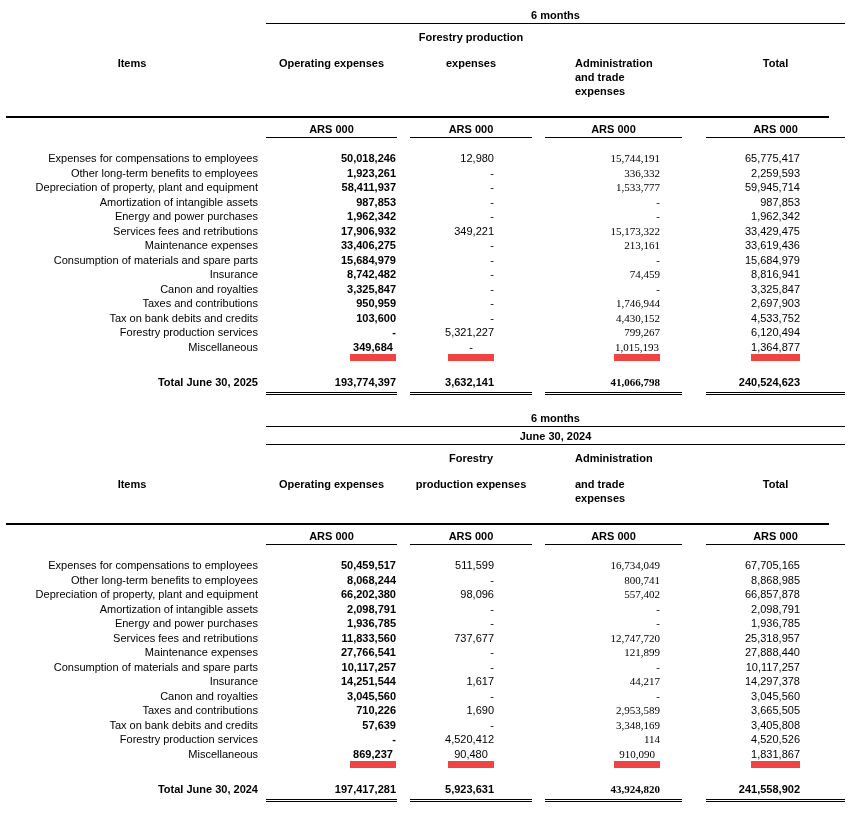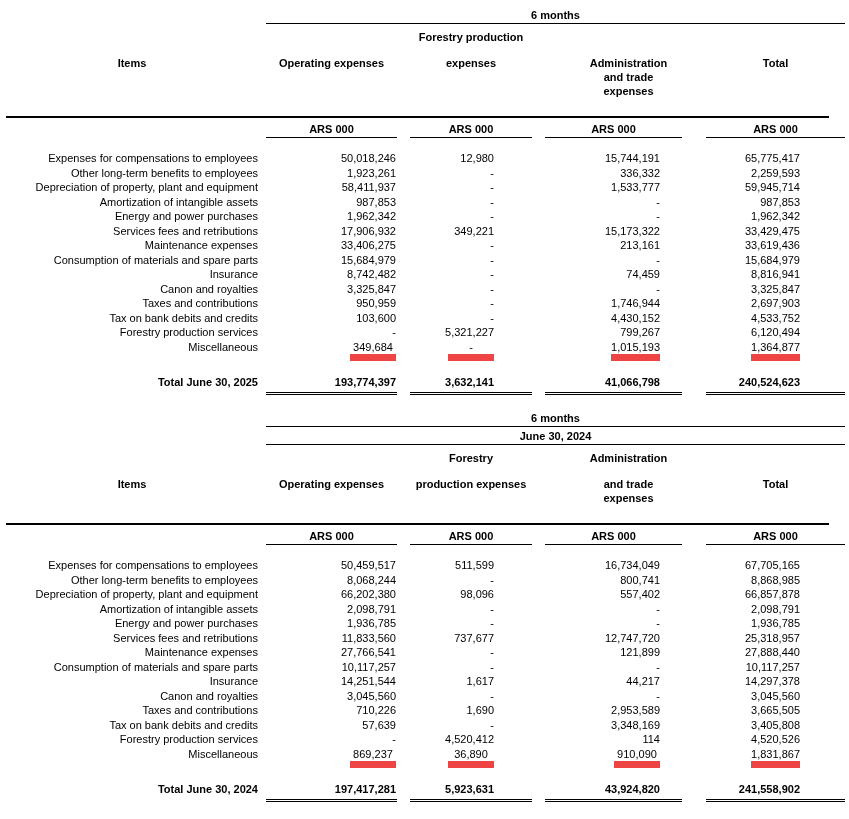--- a/index.html
+++ b/index.html
@@ -15,21 +15,21 @@
     width: 849px;
     padding: 8px 20px 6px 6px;
   }
 
   
   .grid {
     display: grid;
     grid-template-columns: 252px 8px 131px 13px 122px 13px 137px 24px 139px;
   }
   .gc1 { grid-column: 1; }
-  .gc2 { grid-column: 3; }
+  .gc2 { grid-column: 3; font-weight: bold; }
   .gc3 { grid-column: 5; }
   .gc4 { grid-column: 7; }
   .gc5 { grid-column: 9; }
   .span-money { grid-column: 3 / 10; }
 
   .period {
     text-align: center;
     font-weight: bold;
     line-height: 14px;
     padding-bottom: 1px;
@@ -38,40 +38,40 @@
   .date-row { margin-top: 2px; }
 
   .header-row {
     margin-top: 6px;
     padding-bottom: 18px;
     align-items: start;
   }
   .hcell { text-align: center; font-weight: bold; }
   .h-top { height: 26px; white-space: pre-line; line-height: 14px; }
   .h-bottom { white-space: pre-line; line-height: 14px; }
-  .admin-h { text-align: center; padding-left: 30px; }
+  .admin-h { text-align: left; padding-left: 30px; }
 
   .thick-line { border-top: 2px solid #000; height: 0; }
 
   .ars-row .ars {
     text-align: center;
     font-weight: bold;
     padding-top: 5px;
     padding-bottom: 2px;
     border-bottom: 1px solid #000;
   }
 
   .rows { margin-top: 13px; }
   .trow { line-height: 14.5px; }
   .cell { overflow: hidden; white-space: nowrap; }
   .item-cell { padding-left: 2px; text-align: right; }
   .num { text-align: right; }
   .c2 { padding-right: 1px; }
   .c3 { padding-right: 38px; }
-  .c4 { padding-right: 22px; }
+  .c4 { padding-right: 22px; font-family: Liberation Serif, serif; }
   .c5 { padding-right: 45px; }
   .val { display: inline-block; }
   .last-row .val {
     border-bottom: 7px solid #ef4444;
     min-width: 46px;
     text-align: center;
   }
 
   .total-row {
     margin-top: 14px;
@@ -368,21 +368,21 @@
         <div class="grid trow">
           <div class="cell item-cell gc1">Forestry production services</div>
           <div class="cell num gc2 c2"><span class="val">-</span></div>
           <div class="cell num gc3 c3"><span class="val">4,520,412</span></div>
           <div class="cell num gc4 c4"><span class="val">114</span></div>
           <div class="cell num gc5 c5"><span class="val">4,520,526</span></div>
         </div>
         <div class="grid trow last-row">
           <div class="cell item-cell gc1">Miscellaneous</div>
           <div class="cell num gc2 c2"><span class="val">869,237</span></div>
-          <div class="cell num gc3 c3"><span class="val">36,890</span></div>
+          <div class="cell num gc3 c3"><span class="val">90,480</span></div>
           <div class="cell num gc4 c4"><span class="val">910,090</span></div>
           <div class="cell num gc5 c5"><span class="val">1,831,867</span></div>
         </div>
       </div>
 
     <div class="grid total-row">
       <div class="cell item-cell gc1">Total June 30, 2024</div>
       <div class="cell num gc2 c2">197,417,281</div>
       <div class="cell num gc3 c3">5,923,631</div>
       <div class="cell num gc4 c4">43,924,820</div>

